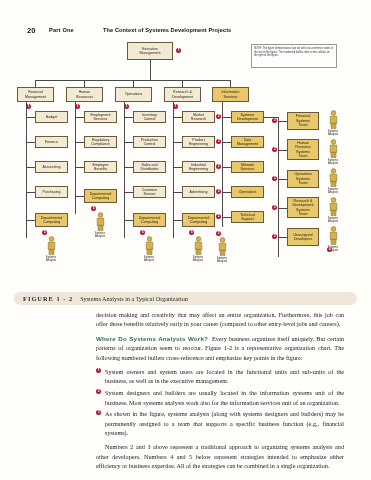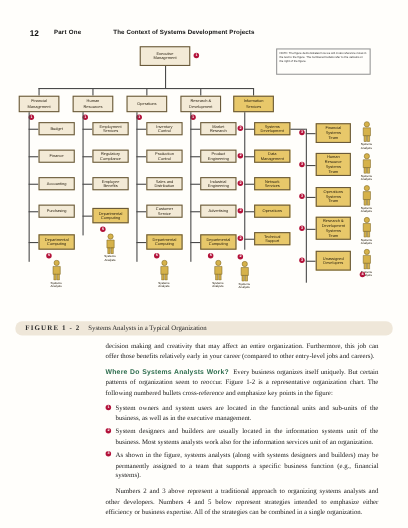--- a/index.html
+++ b/index.html
@@ -101,21 +101,21 @@
     background:#b3123a;color:#fff;font-family:"Liberation Sans",sans-serif;
     font-size:3.4px;font-weight:bold;display:flex;align-items:center;justify-content:center;
   }
 </style>
 </head>
 <body>
 
 <div class="page">
 
   <div class="runhead">
-    <div class="rh-folio">12</div>
+    <div class="rh-folio">20</div>
     <div class="rh-part">Part One</div>
     <div class="rh-title">The Context of Systems Development Projects</div>
   </div>
 
   <div class="figpanel">
 
     <div class="box note" style="left:237px;top:4px;width:86px;height:24px;">NOTE: The figure demonstrates how we will cross-reference notes in the text to the figure. The numbered bullets refer to the callouts on the right of the figure.</div>
 
     <div class="box" style="left:113px;top:2px;width:46px;height:18px;">Executive
 Management</div>

